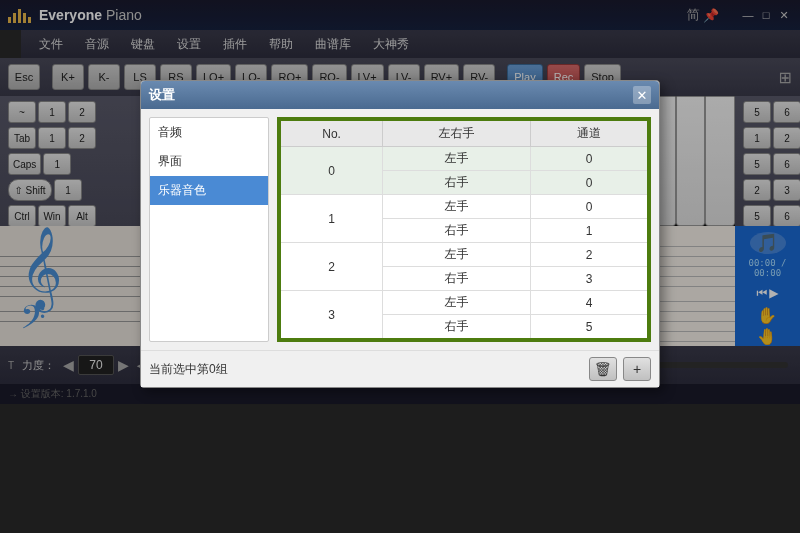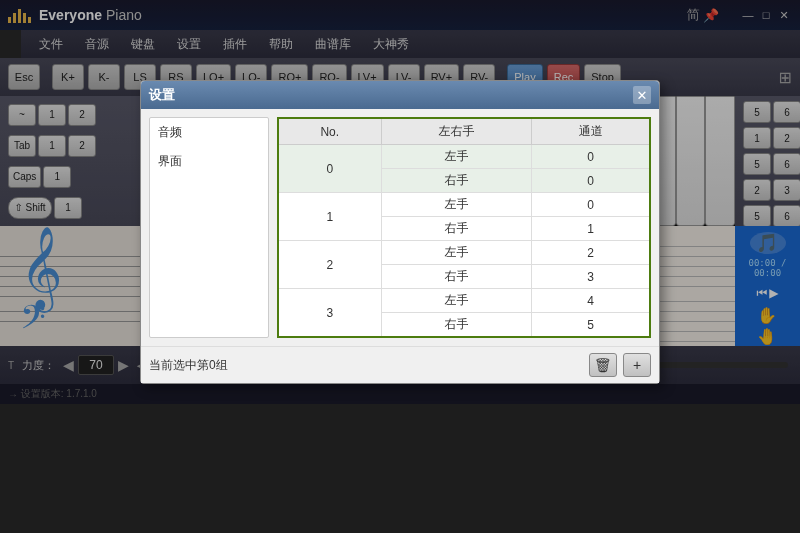--- a/index.html
+++ b/index.html
@@ -265,21 +265,21 @@
       background: #4a8ad4;
       color: white;
     }
     #dialog-content {
       flex: 1;
     }
     .dlg-table {
       width: 100%;
       border-collapse: collapse;
       background: white;
-      border: 2px solid #4d7c0f;
+      border: 4px solid #4d7c0f;
     }
     .dlg-table th {
       background: #e8e8e8;
       border: 1px solid #ccc;
       padding: 4px 8px;
       font-size: 12px;
       color: #333;
       font-weight: normal;
     }
     .dlg-table td {
@@ -391,20 +391,25 @@
       <div class="key-cap">2</div>
     </div>
     <div class="key-row">
       <div class="key-cap">Caps</div>
       <div class="key-cap">1</div>
     </div>
     <div class="key-row">
       <div class="key-cap" style="min-width:44px; font-size:10px;border-radius:10px;">⇧ Shift</div>
       <div class="key-cap">1</div>
     </div>
+    <div class="key-row">
+      <div class="key-cap">Ctrl</div>
+      <div class="key-cap">Win</div>
+      <div class="key-cap">Alt</div>
+    </div>
   </div>
 
   <div style="flex:1; background:#111; position:relative; overflow:hidden;">
 
     <div style="display:flex; height:100%; position:relative;">
 
       <div style="flex:1; background:linear-gradient(to bottom,#f5f5f5,#e0e0e0); border:1px solid #999; border-radius:0 0 3px 3px; cursor:pointer;"></div>
       <div style="flex:1; background:linear-gradient(to bottom,#f5f5f5,#e0e0e0); border:1px solid #999; border-radius:0 0 3px 3px; cursor:pointer;"></div>
       <div style="flex:1; background:linear-gradient(to bottom,#f5f5f5,#e0e0e0); border:1px solid #999; border-radius:0 0 3px 3px; cursor:pointer;"></div>
       <div style="flex:1; background:linear-gradient(to bottom,#f5f5f5,#e0e0e0); border:1px solid #999; border-radius:0 0 3px 3px; cursor:pointer;"></div>
@@ -570,20 +575,21 @@
     <div id="dialog-titlebar">
       <span>设置</span>
       <button id="dialog-close">✕</button>
     </div>
 
     <div id="dialog-body">
 
       <div id="dialog-sidebar">
         <div class="dlg-sidebar-item">音频</div>
         <div class="dlg-sidebar-item">界面</div>
+        <div class="dlg-sidebar-item selected">乐器音色</div>
       </div>
 
       <div id="dialog-content">
         <table class="dlg-table">
           <thead>
             <tr>
               <th>No.</th>
               <th>左右手</th>
               <th>通道</th>
             </tr>

